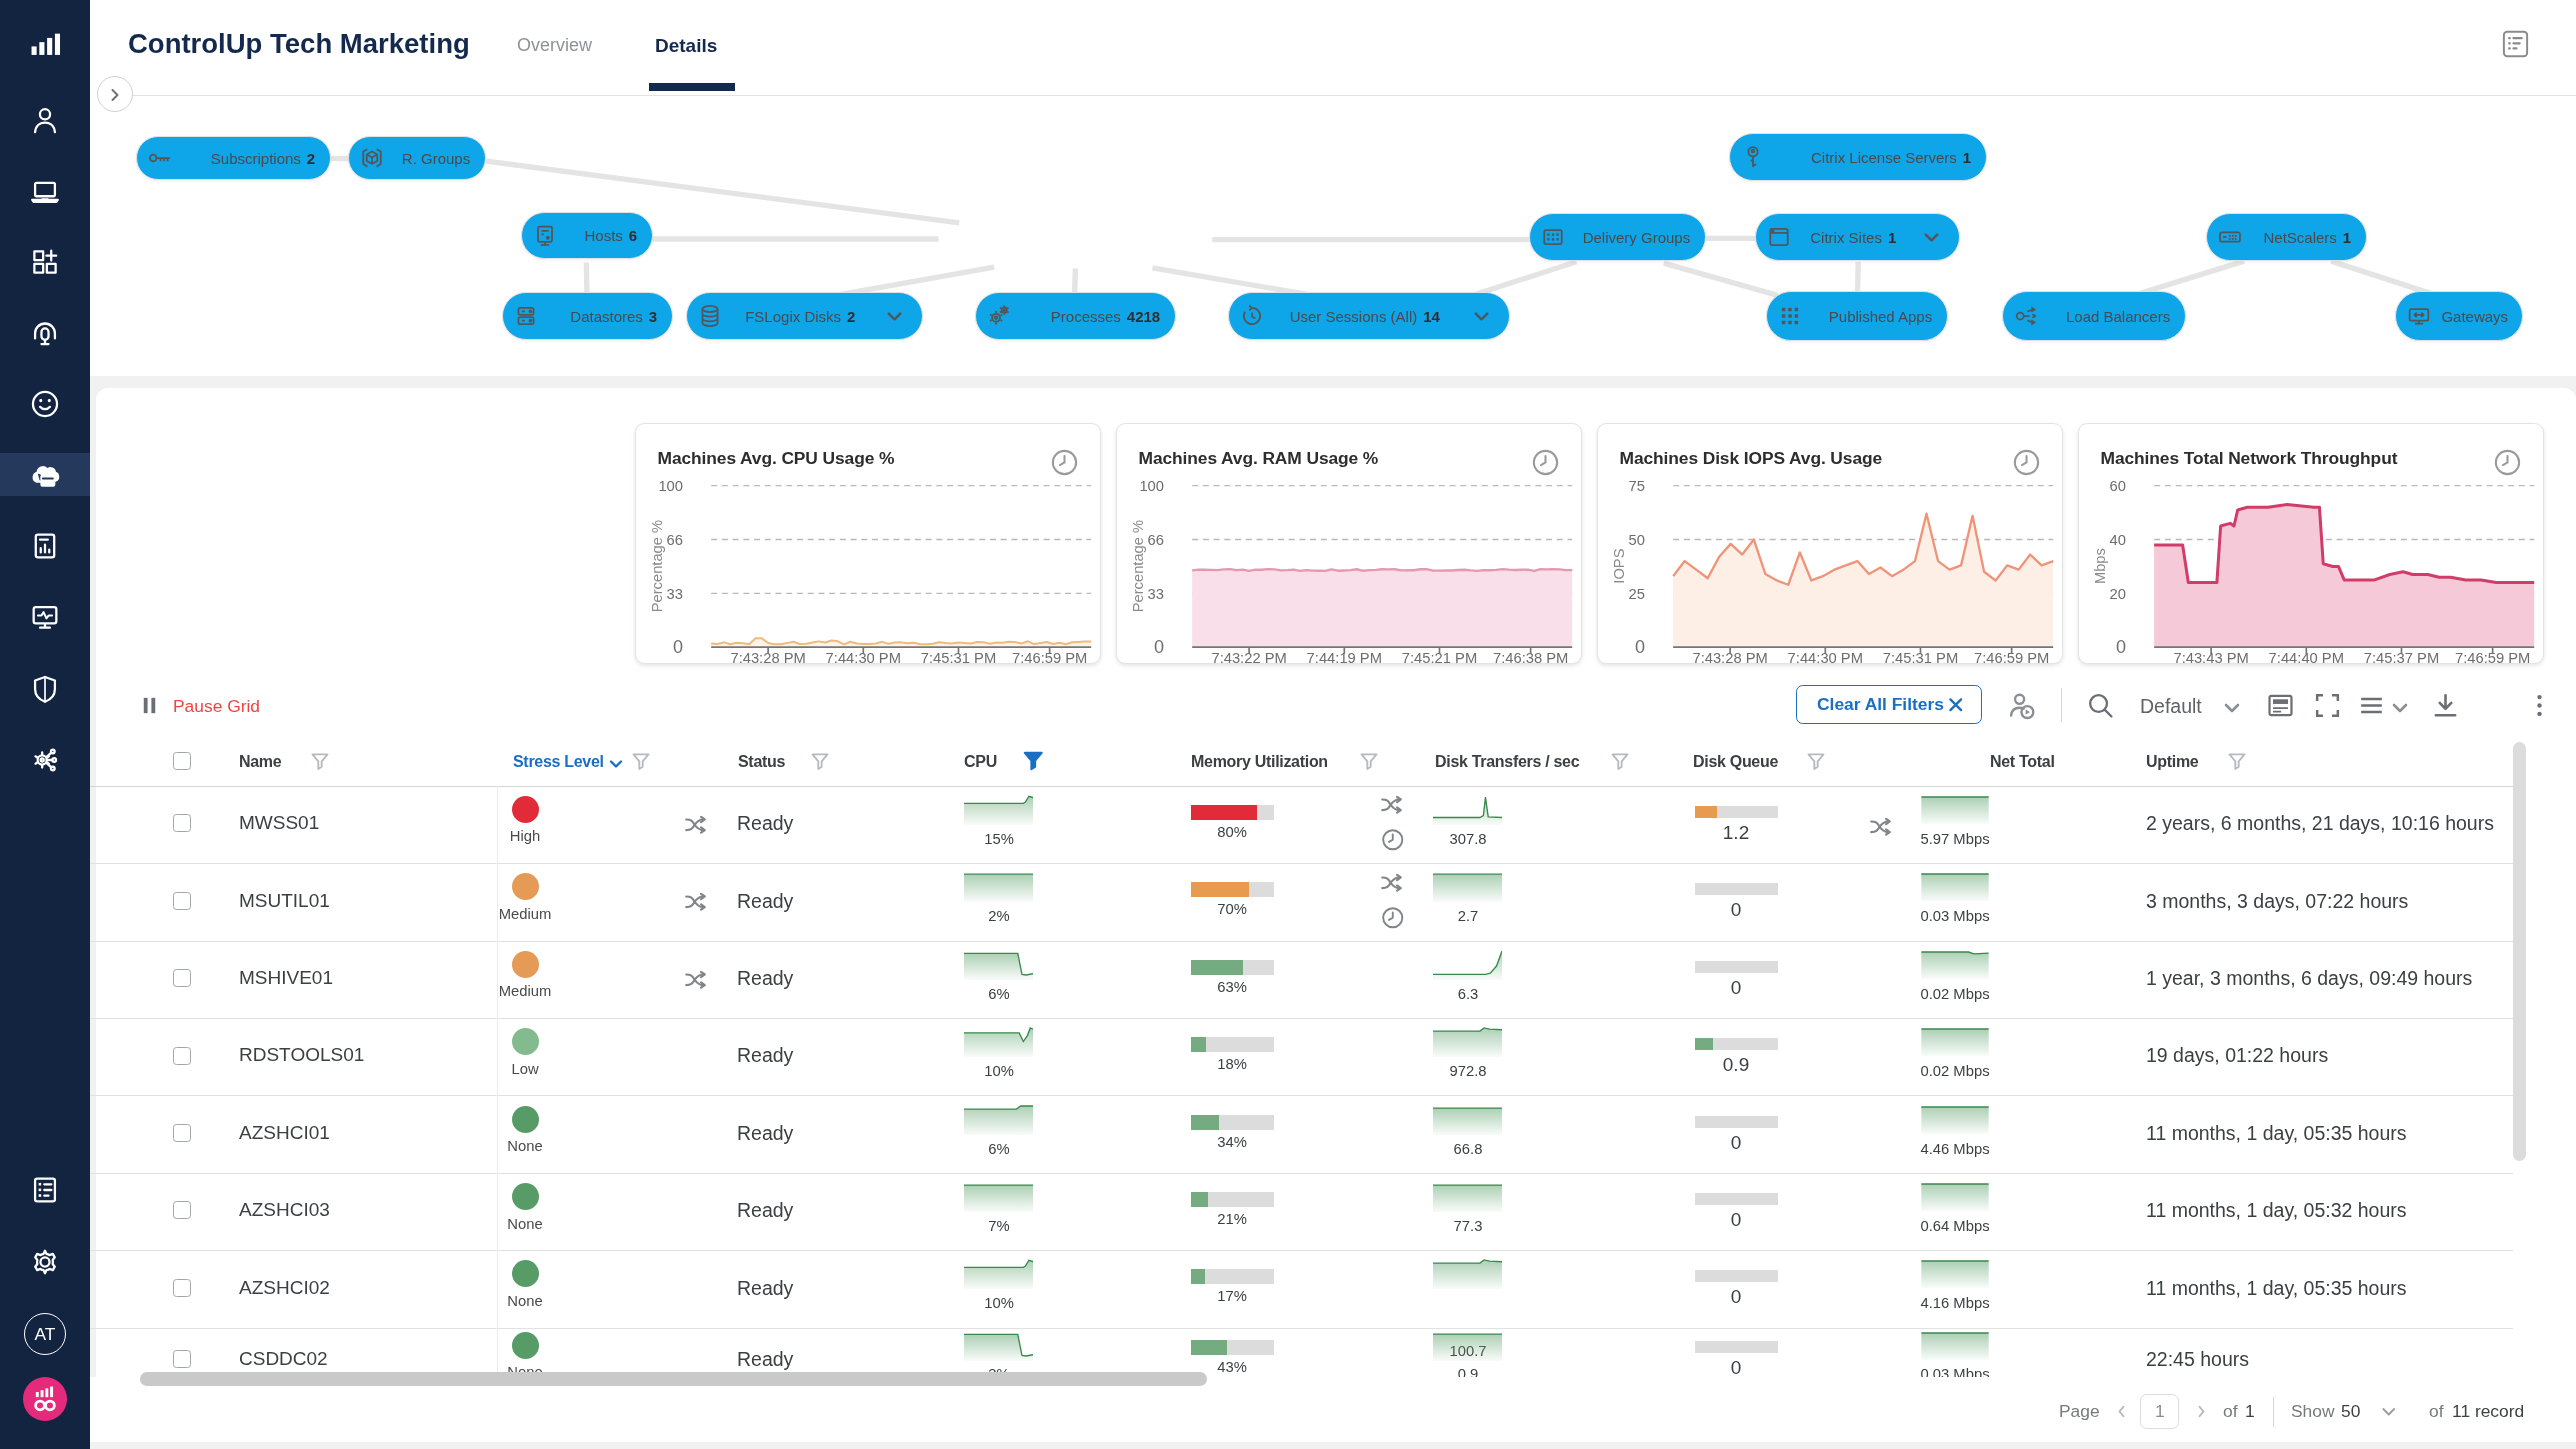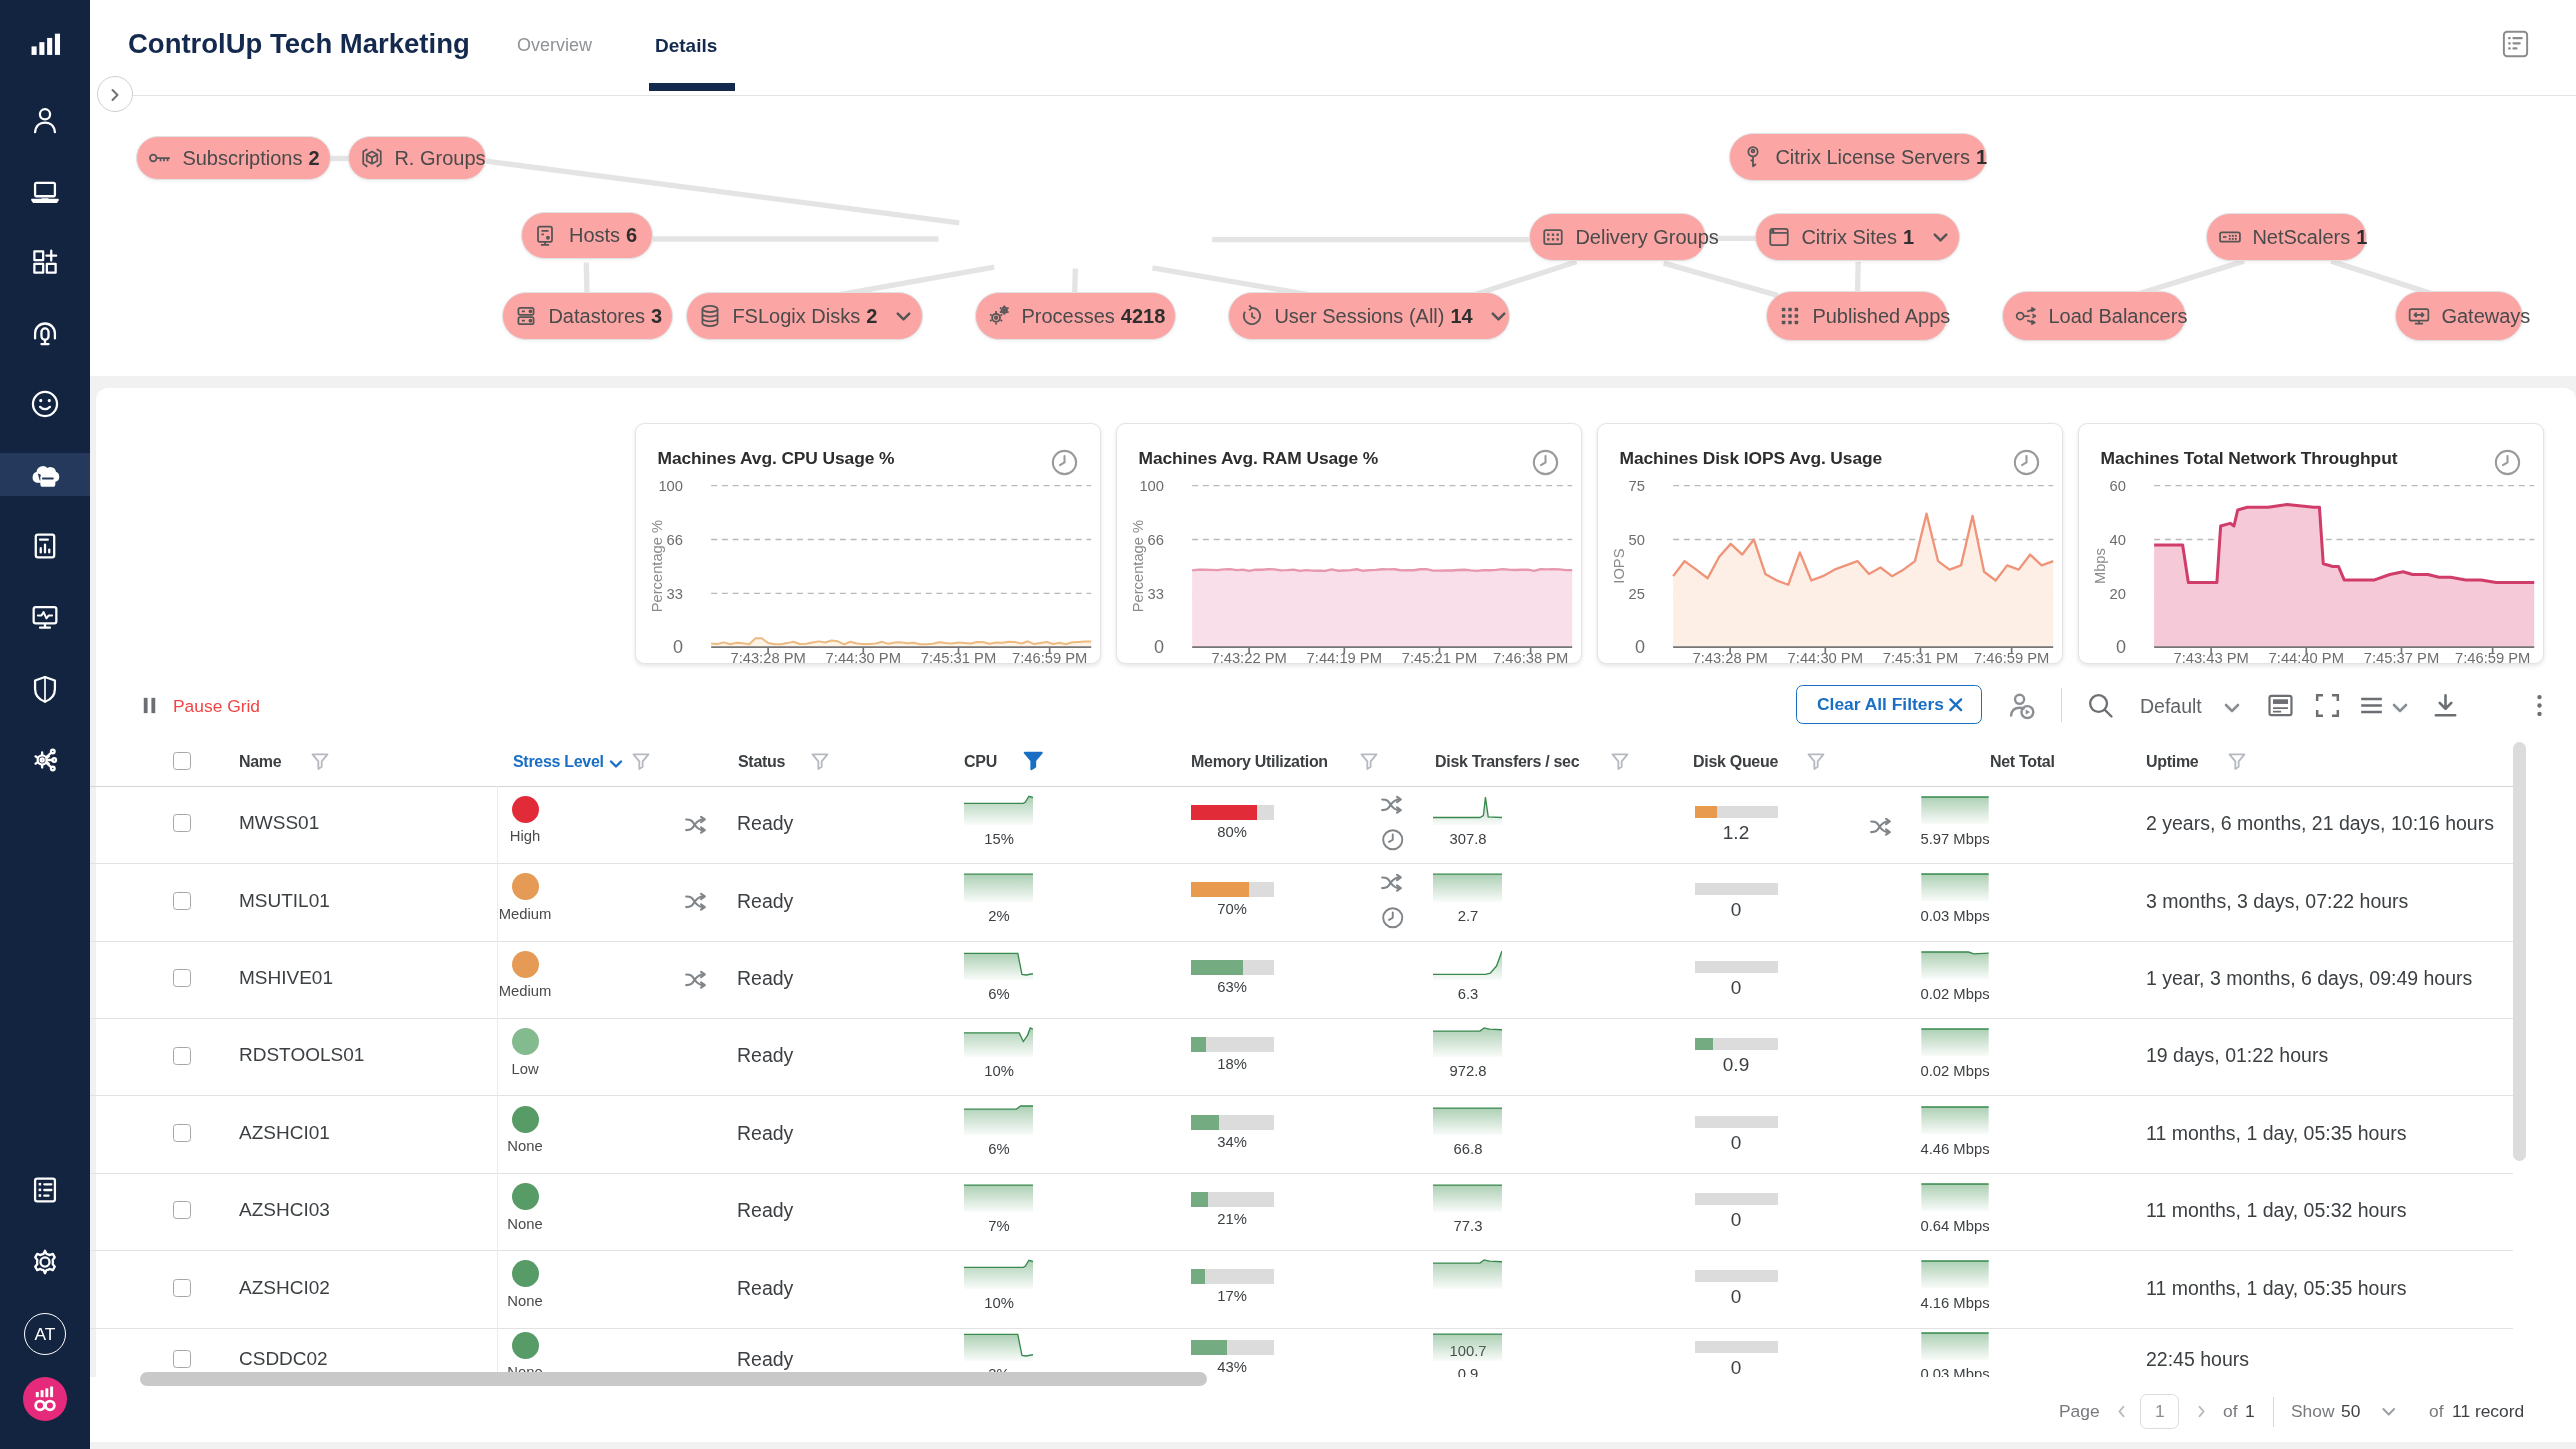--- a/index.html
+++ b/index.html
@@ -1,21 +1,21 @@
 <!DOCTYPE html>
 <html style="font-size:10.7px"><head><meta charset="utf-8"><style>
 *{margin:0;padding:0;box-sizing:border-box}
 html,body{width:2576px;height:1449px;overflow:hidden}
 body{font-family:"Liberation Sans",sans-serif;background:#fff}
 #app{position:relative;width:2576px;height:1449px;background:#fff}
 .abs{position:absolute}
 #sidebar{position:absolute;left:0;top:0;width:90px;height:1449px;background:#132440}
 .sic{position:absolute;left:28px;width:34px;height:34px}
-.pill{position:absolute;display:flex;align-items:center;background:#fca5a5;border:1.3px solid #e2e2e2;border-radius:29.5px;
- box-shadow:0 1.3px 3.4px rgba(0,0,0,0.06);font-size:20px;color:#4a4a4a;white-space:nowrap}
+.pill{position:absolute;display:flex;align-items:center;background:#0ea5e9;border:1.3px solid #e2e2e2;border-radius:29.5px;
+ box-shadow:0 1.3px 3.4px rgba(0,0,0,0.06);font-size:15px;color:#4a4a4a;white-space:nowrap}
 .pill b{color:#2f2f2f;margin-left:6px}
 .pill .pic{margin:0 8px 0 9.4px;display:flex;flex:none}
 .pill .ptxt{margin-right:14.8px}
 .card{position:absolute;top:423px;height:241px;background:#fff;border:1.3px solid #e3e3e3;border-radius:9.4px;
  box-shadow:0 2px 4.7px rgba(0,0,0,0.10)}
 .ctitle{position:absolute;left:21.5px;top:24px;font-size:17.4px;font-weight:700;color:#2d2d2d;letter-spacing:-0.1px}
 .hcell{position:absolute;font-size:16px;font-weight:700;color:#3c4043;top:753px;letter-spacing:-0.3px}
 .rowline{position:absolute;left:90px;width:2423px;height:0.7px;background:#e2e2e2}
 .name{position:absolute;font-size:19px;color:#3c4043}
 .rdy{position:absolute;font-size:19.5px;color:#3c4043}

